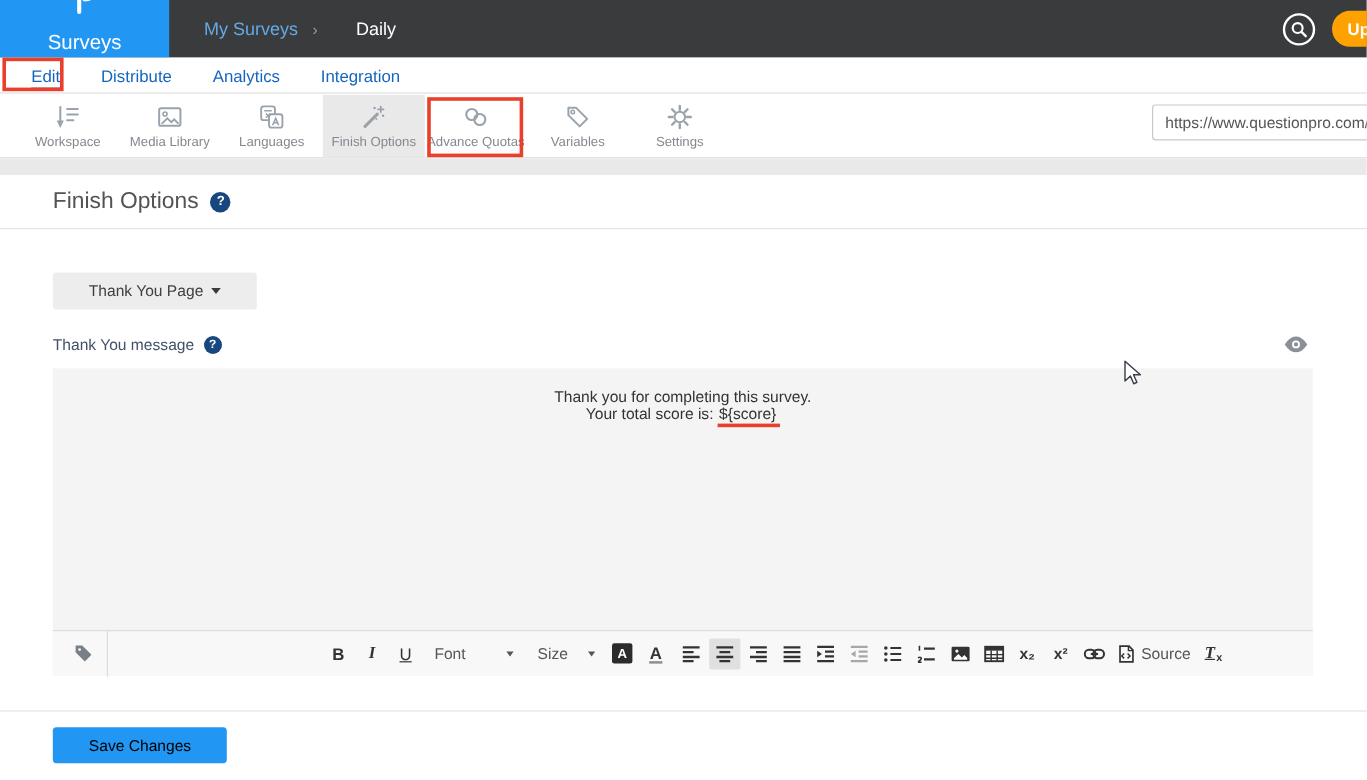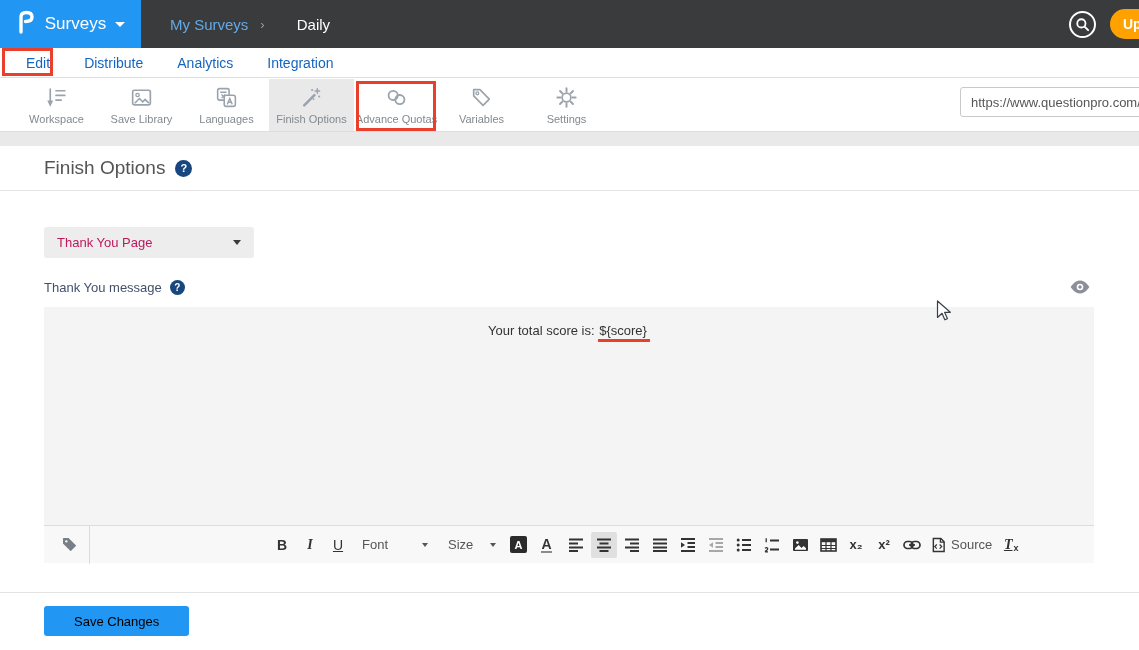--- a/index.html
+++ b/index.html
@@ -3,21 +3,21 @@
 <meta charset="utf-8">
 <style>
   * { box-sizing: border-box; margin: 0; padding: 0; }
   html,body { width:1139px; height:650px; }
   body {
     font-family:"Liberation Sans", sans-serif;
     background:#fff; position:relative; overflow:hidden; color:#333;
   }
   
   .topbar { position:absolute; top:0; left:0; width:1139px; height:48px; background:#3a3b3d; display:flex; align-items:center; }
-  .brand { width:141px; height:48px; background:#2196f3; display:flex; align-items:center; justify-content:center; gap:9px; cursor:pointer; }
+  .brand { width:141px; height:48px; background:#2196f3; display:flex; align-items:center; justify-content:center; gap:9px; cursor:pointer;flex-direction:column; }
   .brand-label { color:#fff; font-size:17px; }
   .caret-down { width:0; height:0; border-left:5px solid transparent; border-right:5px solid transparent; border-top:5px solid #fff; }
   .breadcrumb { display:flex; align-items:center; margin-left:29px; font-size:15px; }
   .bc-link { color:#64a9e6; cursor:pointer; }
   .bc-sep { color:#9a9a9a; margin:0 14px 0 12px; font-size:13px; }
   .bc-current { color:#fff; margin-left:18px; }
   .search-btn { position:absolute; right:43px; top:11px; width:27px; height:27px; border:2px solid #fff; border-radius:50%; display:flex; align-items:center; justify-content:center; cursor:pointer; }
   .upgrade-btn { position:absolute; left:1110px; top:9px; width:90px; height:30px; background:#ffa100; border-radius:16px; color:#fff; font-weight:bold; font-size:14px; display:flex; align-items:center; padding-left:13px; cursor:pointer; }
   
   .tabs { position:absolute; top:48px; left:0; width:1139px; height:30px; background:#fff; border-bottom:1px solid #e0e0e0; display:flex; align-items:center; padding-left:26px; font-size:14px; }
@@ -30,21 +30,21 @@
   .ritem .rlabel { font-size:11px; color:#83898f; white-space:nowrap; }
   .ritem.selected { background:#e9e9e9; }
   .ritem svg { display:block; }
   .url-input { position:absolute; left:960px; top:8px; width:200px; height:30px; border:1px solid #c9c9c9; border-radius:3px; font-size:13px; color:#555; padding:0 10px; font-family:"Liberation Sans",sans-serif; background:#fff; }
   
   .gap-strip { position:absolute; top:132px; left:0; width:1139px; height:14px; background:#e9e9ea; }
   .heading-row { position:absolute; top:146px; left:0; width:1139px; height:45px; background:#fff; border-bottom:1px solid #e4e4e4; display:flex; align-items:center; padding-left:44px; gap:10px; }
   .page-title { font-size:19px; color:#545454; }
   .help-badge { width:17px; height:17px; border-radius:50%; background:#17477e; color:#fff; font-size:11px; font-weight:bold; display:flex; align-items:center; justify-content:center; cursor:pointer; }
   .help-badge.small { width:15px; height:15px; font-size:10px; }
-  .select-box { position:absolute; left:44px; top:227px; width:210px; height:31px; background:#ededee; border-radius:3px; display:flex; align-items:center; justify-content:space-between; padding:0 13px; font-size:13px; color:#be185d; cursor:pointer; }
+  .select-box { position:absolute; left:44px; top:227px; width:170px; height:31px; background:#ededee; border-radius:3px; display:flex; align-items:center; justify-content:space-between; padding:0 30px; font-size:13px; color:#404040; cursor:pointer; }
   .select-caret { width:0; height:0; border-left:4.5px solid transparent; border-right:4.5px solid transparent; border-top:5px solid #3c3c3c; }
   .msg-row { position:absolute; left:44px; top:280px; display:flex; align-items:flex-start; gap:8px; }
   .msg-label { font-size:13px; color:#44506b; }
   .eye-btn { position:absolute; left:1069px; top:279px; cursor:pointer; }
   
   .editor { position:absolute; left:44px; top:307px; width:1050px; height:256px; background:#f4f4f5; display:flex; flex-direction:column; }
   .editor-content { flex:1; text-align:center; padding-top:17px; font-size:13px; line-height:14px; color:#333; cursor:text; }
   .score-var { display:inline-block; border-bottom:3px solid #e8402d; padding:0 3px 1px 1px; }
   .editor-toolbar { height:38px; background:#f8f8f8; border-top:1px solid #dcdcdc; display:flex; align-items:center; padding-left:5px; }
   .tb-sep { width:1px; height:38px; background:#dcdcdc; margin-left:4px; }
@@ -118,21 +118,21 @@
           <path d="M6 4 v11 M6 19 l-1.6-3.4 h3.2 z M11.5 5.5 h8.5 M11.5 10 h8.5 M11.5 14.5 h5" fill="#9aa3ab" stroke="#9aa3ab" stroke-width="1.6" stroke-linecap="round"></path>
         </svg>
       <span class="rlabel">Workspace</span>
     </div>
     <div class="ritem">
       <svg width="25" height="25" viewBox="0 0 24 24">
           <rect x="3.5" y="5" width="17" height="14" rx="1.5" fill="none" stroke="#9aa3ab" stroke-width="1.6"></rect>
           <circle cx="8.2" cy="9.6" r="1.6" fill="none" stroke="#9aa3ab" stroke-width="1.3"></circle>
           <path d="M5.5 17.5 l4.5-4.5 3.2 3.2 2.3-2.3 3.5 3.5" fill="none" stroke="#9aa3ab" stroke-width="1.5"></path>
         </svg>
-      <span class="rlabel">Save Library</span>
+      <span class="rlabel">Media Library</span>
     </div>
     <div class="ritem">
       <svg width="25" height="25" viewBox="0 0 24 24">
           <rect x="3.5" y="3.5" width="11" height="11" rx="2" fill="none" stroke="#9aa3ab" stroke-width="1.5"></rect>
           <path d="M6 7 h6 M7.2 9.2 l3.6 3.4 M10.8 9.2 l-3.6 3.4" fill="none" stroke="#9aa3ab" stroke-width="1.3"></path>
           <rect x="9.8" y="9.8" width="10.7" height="10.7" rx="2" fill="#fff" stroke="#9aa3ab" stroke-width="1.5"></rect>
           <path d="M12.7 18.6 l2.4-5.6 2.4 5.6 M13.6 16.6 h3" fill="none" stroke="#9aa3ab" stroke-width="1.3"></path>
         </svg>
       <span class="rlabel">Languages</span>
     </div>
@@ -191,20 +191,21 @@
 <div class="eye-btn">
   <svg width="22" height="16" viewBox="0 0 24 16">
       <path d="M12 .8 C6 .8 1.8 8 1.8 8 S6 15.2 12 15.2 22.2 8 22.2 8 18 .8 12 .8z" fill="#8a8f98"></path>
       <circle cx="12" cy="8" r="3.6" fill="#fff"></circle>
       <circle cx="12" cy="8" r="1.9" fill="#8a8f98"></circle>
     </svg>
 </div>
 
 <div class="editor">
   <div class="editor-content">
+    <div>Thank you for completing this survey.</div>
     <div><span>Your total score is: </span><span class="score-var">${score}</span></div>
   </div>
   <div class="editor-toolbar">
     <div class="tag-btn">
       <svg width="19" height="19" viewBox="0 0 24 24">
           <path d="M4.5 10.5 V4.5 H10.5 L19.5 13.5 L13.5 19.5 Z" fill="#787f86" stroke="#787f86" stroke-width="1.4" stroke-linejoin="round"></path>
           <circle cx="8" cy="8" r="1.5" fill="#f8f8f8"></circle>
         </svg>
     </div>
     <div class="tb-sep"></div>

